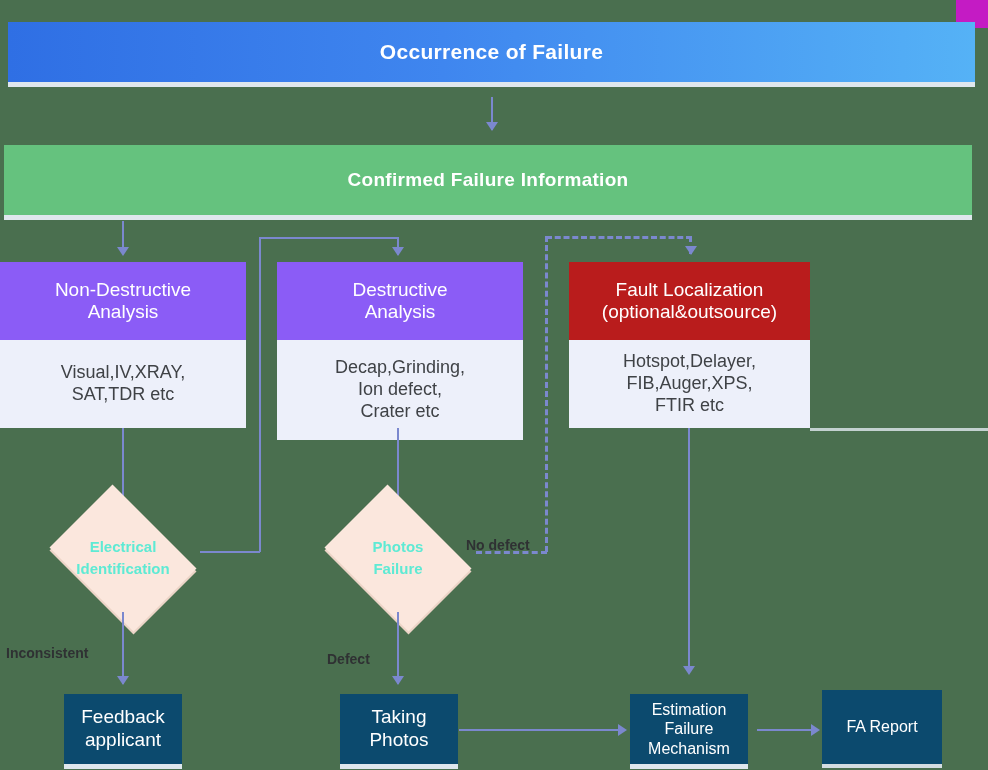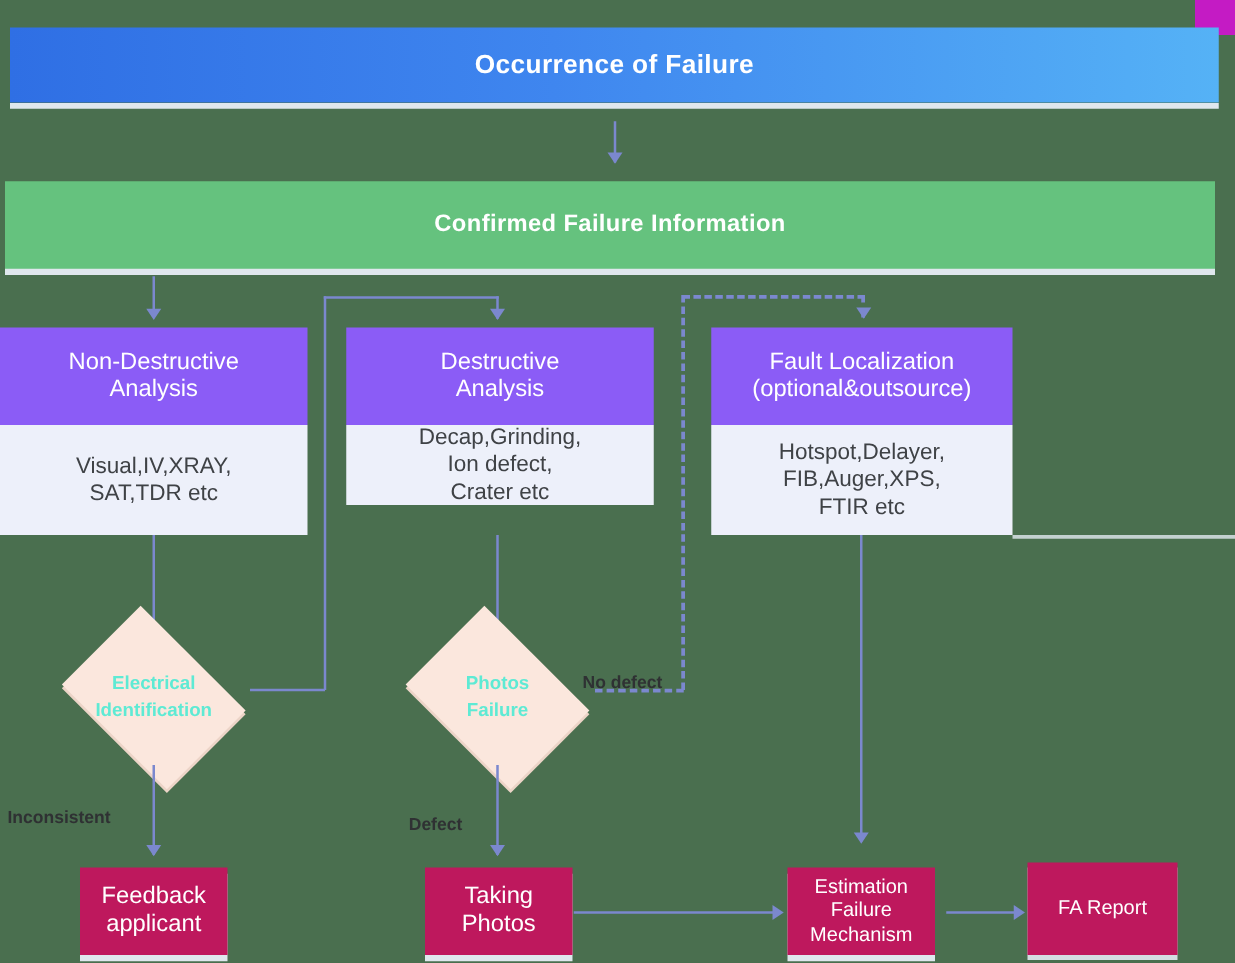--- a/index.html
+++ b/index.html
@@ -53,21 +53,21 @@
     align-items: center;
     justify-content: center;
     text-align: center;
     color: #ffffff;
     font-size: 19px;
     line-height: 1.15;
     padding: 4px 6px;
     box-sizing: border-box;
   }
   .head-blue    { background: #8b5cf6; }
-  .head-magenta { background: #8b5cf6; text-align: center; }
+  .head-magenta { background: #b91c1c; text-align: center; }
   .card-body {
     background: #edf0fa;
     display: flex;
     align-items: center;
     justify-content: center;
     text-align: center;
     color: #3f4246;
     font-size: 18px;
     line-height: 1.22;
     padding: 4px 6px;
@@ -93,21 +93,21 @@
     color: #5eead4;
     font-size: 15px;
     font-weight: 700;
     line-height: 1.5;
     pointer-events: none;
   }
 
   
   .result {
     position: absolute;
-    background: #be185d;
+    background: #0c4a6e;
     display: flex;
     align-items: center;
     justify-content: center;
     text-align: center;
     color: #ffffff;
     font-size: 19px;
     line-height: 1.2;
     box-sizing: border-box;
     box-shadow: 0 5px 0 0 rgba(236,241,251,.92);
   }
@@ -207,21 +207,21 @@
     </div>
   </div>
 
   <div class="card" style="left:277px; top:262px; width:246px; height:166px;">
     <div class="card-head head-blue" style="height:78px;">
       <div>
         <div>Destructive</div>
         <div>Analysis</div>
       </div>
     </div>
-    <div class="card-body" style="height:64px;align-items:center;">
+    <div class="card-body" style="height:100px;align-items:center;">
       <div>
         <div>Decap,Grinding,</div>
         <div>Ion defect,</div>
         <div>Crater etc</div>
       </div>
     </div>
   </div>
 
   <div class="card" style="left:569px; top:262px; width:241px; height:166px;">
     <div class="card-head head-magenta" style="height:78px;">

